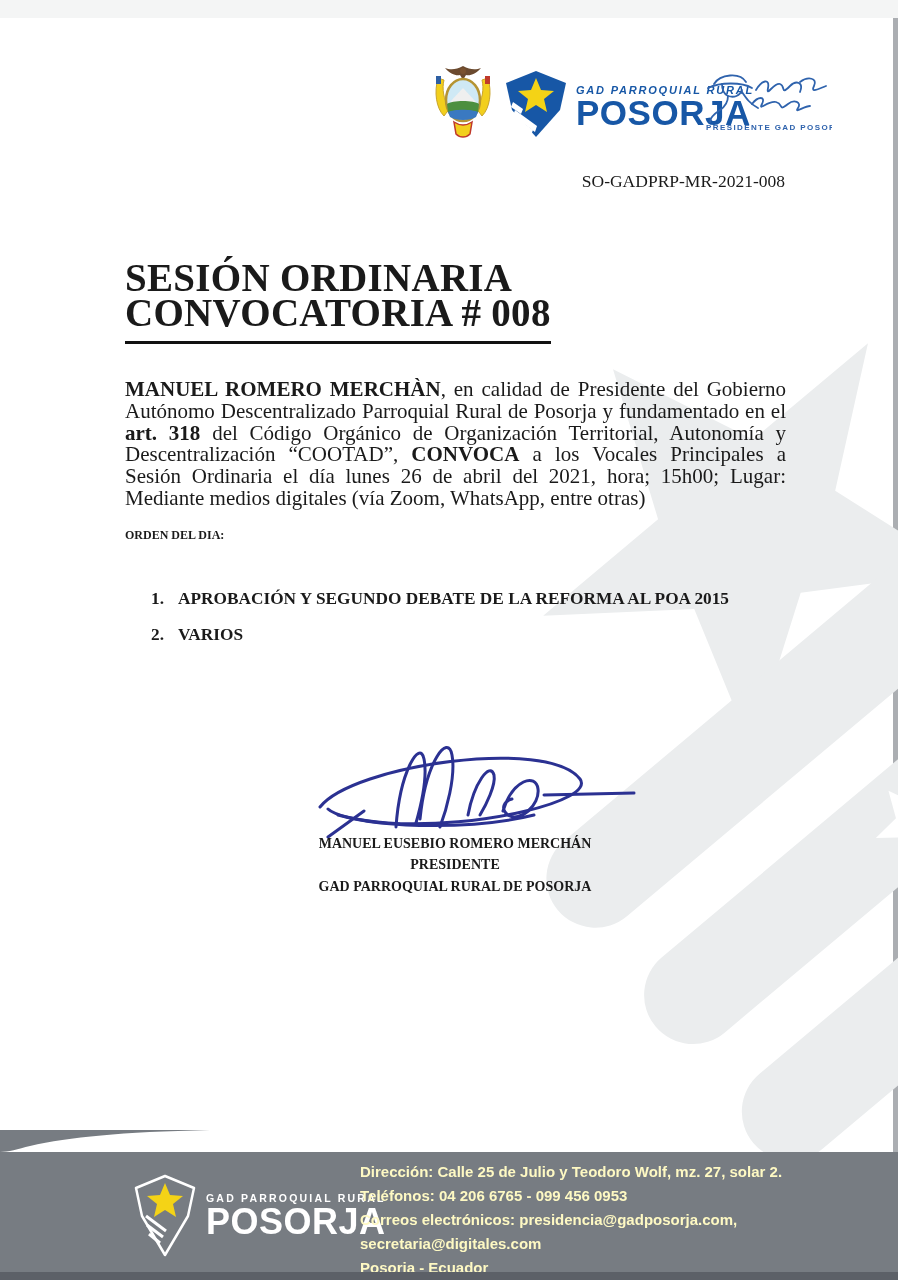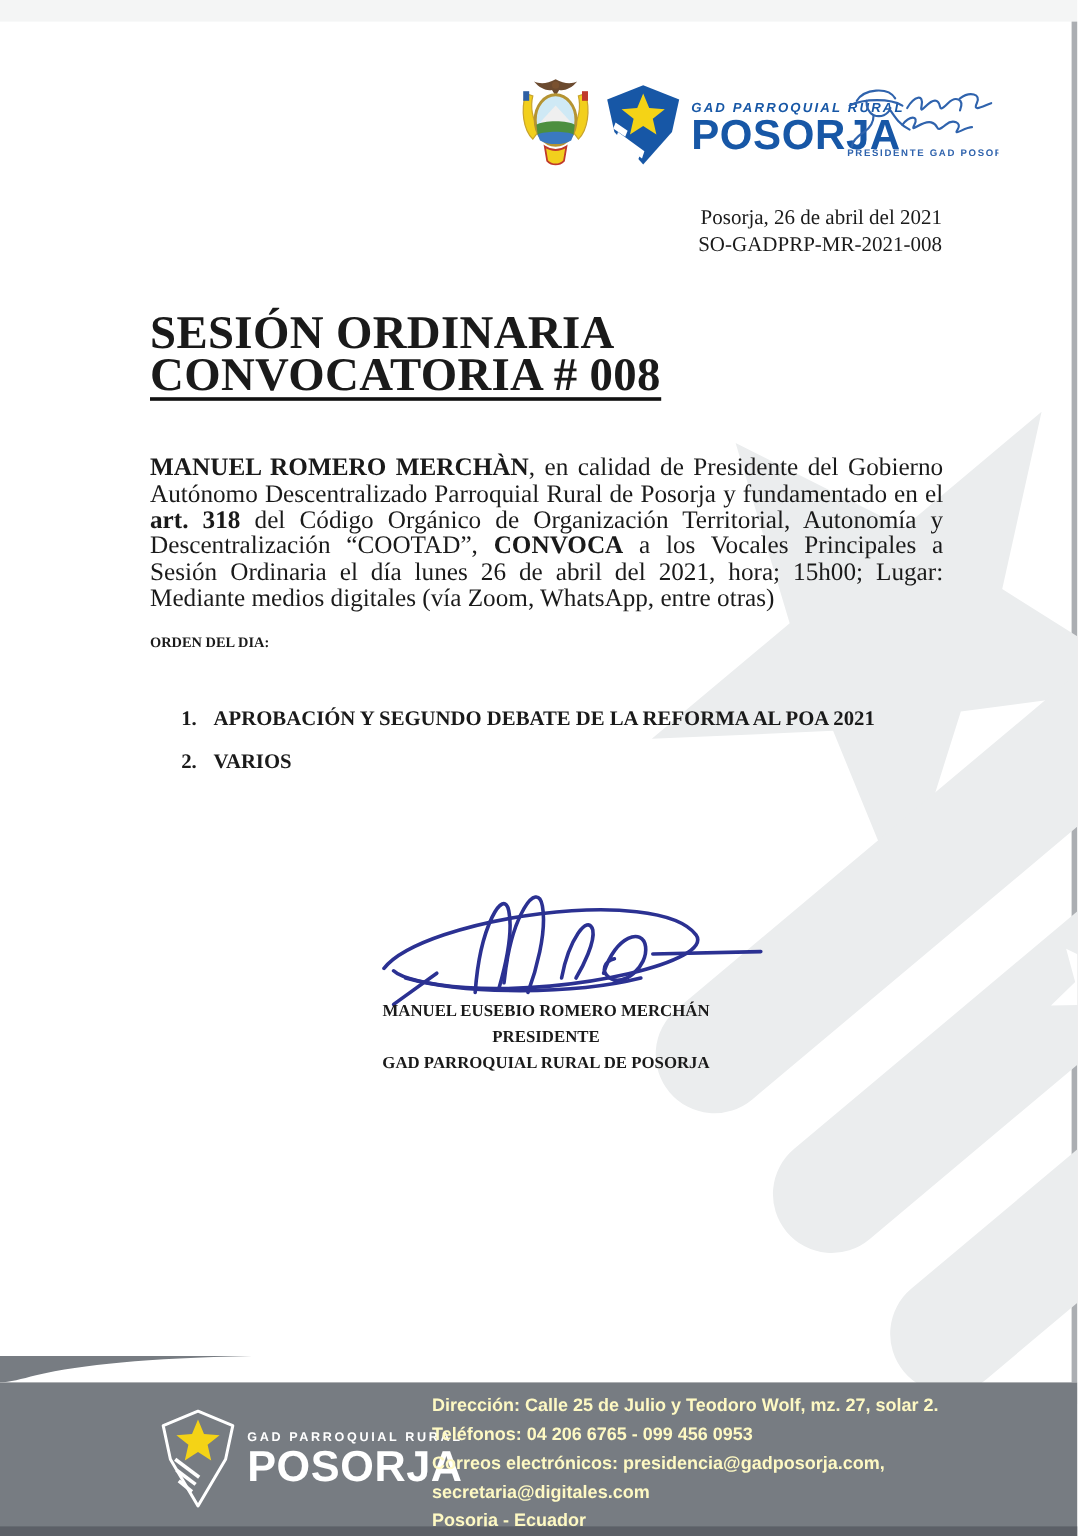--- a/index.html
+++ b/index.html
@@ -23,21 +23,21 @@
   .plogo .ptext .l2 { font-size:35px; font-weight:bold; letter-spacing:0.5px; line-height:34px; }
   .preslogo { position:absolute; left:700px; top:62px; }
 
   
   .dateblock { position:absolute; right:113px; top:170px; text-align:right; font-size:17.5px; line-height:22px; }
   .dateblock .ref { font-weight:normal; }
 
   
   .titleblock { position:absolute; left:125px; top:260px; width:660px; text-align:left;
     font-weight:bold; font-size:39px; line-height:35px; letter-spacing:0.3px; }
-  .titleblock .t2 { display:inline-block; border-bottom:3px solid #111; padding-bottom:1px; }
+  .titleblock .t2 { display:inline-block; border-bottom:3px solid #111; padding-bottom:11px; }
 
   
   .para { position:absolute; left:125px; top:379px; width:661px;
     font-size:21px; line-height:21.8px; text-align:justify; }
   .para b { font-weight:bold; }
 
   .agendahead { position:absolute; left:125px; top:528px; font-weight:bold; font-size:12px; }
   .agenda { position:absolute; left:151px; top:589px; width:640px; }
   .agenda .item { display:flex; font-weight:bold; font-size:17.3px; margin-bottom:16px; }
   .agenda .num { width:27px; flex:none; }
@@ -120,36 +120,35 @@
         <path d="M42 30 C46 36 50 42 58 46"></path>
         <path d="M56 28 C62 18 70 16 68 26 C66 36 74 20 80 22 C86 24 80 34 90 24 C96 18 104 20 100 30"></path>
         <path d="M100 20 C108 14 118 16 114 24 C110 32 120 26 126 24"></path>
         <path d="M52 42 C58 34 66 34 62 42 C58 50 68 38 76 40 C84 42 78 50 88 42 C94 37 102 40 98 46 C94 52 104 44 110 44"></path>
       </g>
       <text x="6" y="68" font-family="Liberation Sans, sans-serif" font-size="8" letter-spacing="1.4" fill="#2f63ad" font-weight="bold">PRESIDENTE GAD POSORJA</text>
     </svg>
   </div>
 
   <div class="dateblock">
-    <div>Posorja, 26 de abril del 2021</div>
     <div class="ref">SO-GADPRP-MR-2021-008</div>
   </div>
 
   <div class="titleblock">
     <div class="t1">SESIÓN ORDINARIA</div>
     <div><span class="t2">CONVOCATORIA # 008</span></div>
   </div>
 
   <p class="para"><b>MANUEL ROMERO MERCHÀN</b><span>, en calidad de Presidente del Gobierno Autónomo Descentralizado Parroquial Rural de Posorja y fundamentado en el </span><b>art. 318</b><span> del Código Orgánico de Organización Territorial, Autonomía y Descentralización “COOTAD”, </span><b>CONVOCA</b><span> a los Vocales Principales a Sesión Ordinaria el día lunes 26 de abril del 2021, hora; 15h00; Lugar: Mediante medios digitales (vía Zoom, WhatsApp, entre otras)</span></p>
 
   <div class="agendahead">ORDEN DEL DIA:</div>
   <div class="agenda">
     <div class="item">
       <span class="num">1.</span>
-      <span>APROBACIÓN Y SEGUNDO DEBATE DE LA REFORMA AL POA 2021</span>
+      <span>APROBACIÓN Y SEGUNDO DEBATE DE LA REFORMA AL POA 2015</span>
     </div>
     <div class="item">
       <span class="num">2.</span>
       <span>VARIOS</span>
     </div>
   </div>
 
   <svg class="signature" viewBox="0 0 350 108" width="350" height="108">
     <g fill="none" stroke="#2b3192" stroke-width="3" stroke-linecap="round">
       <path d="M22 76 C55 34 250 6 282 48 C298 70 180 98 90 92 C60 90 36 84 30 78"></path>

